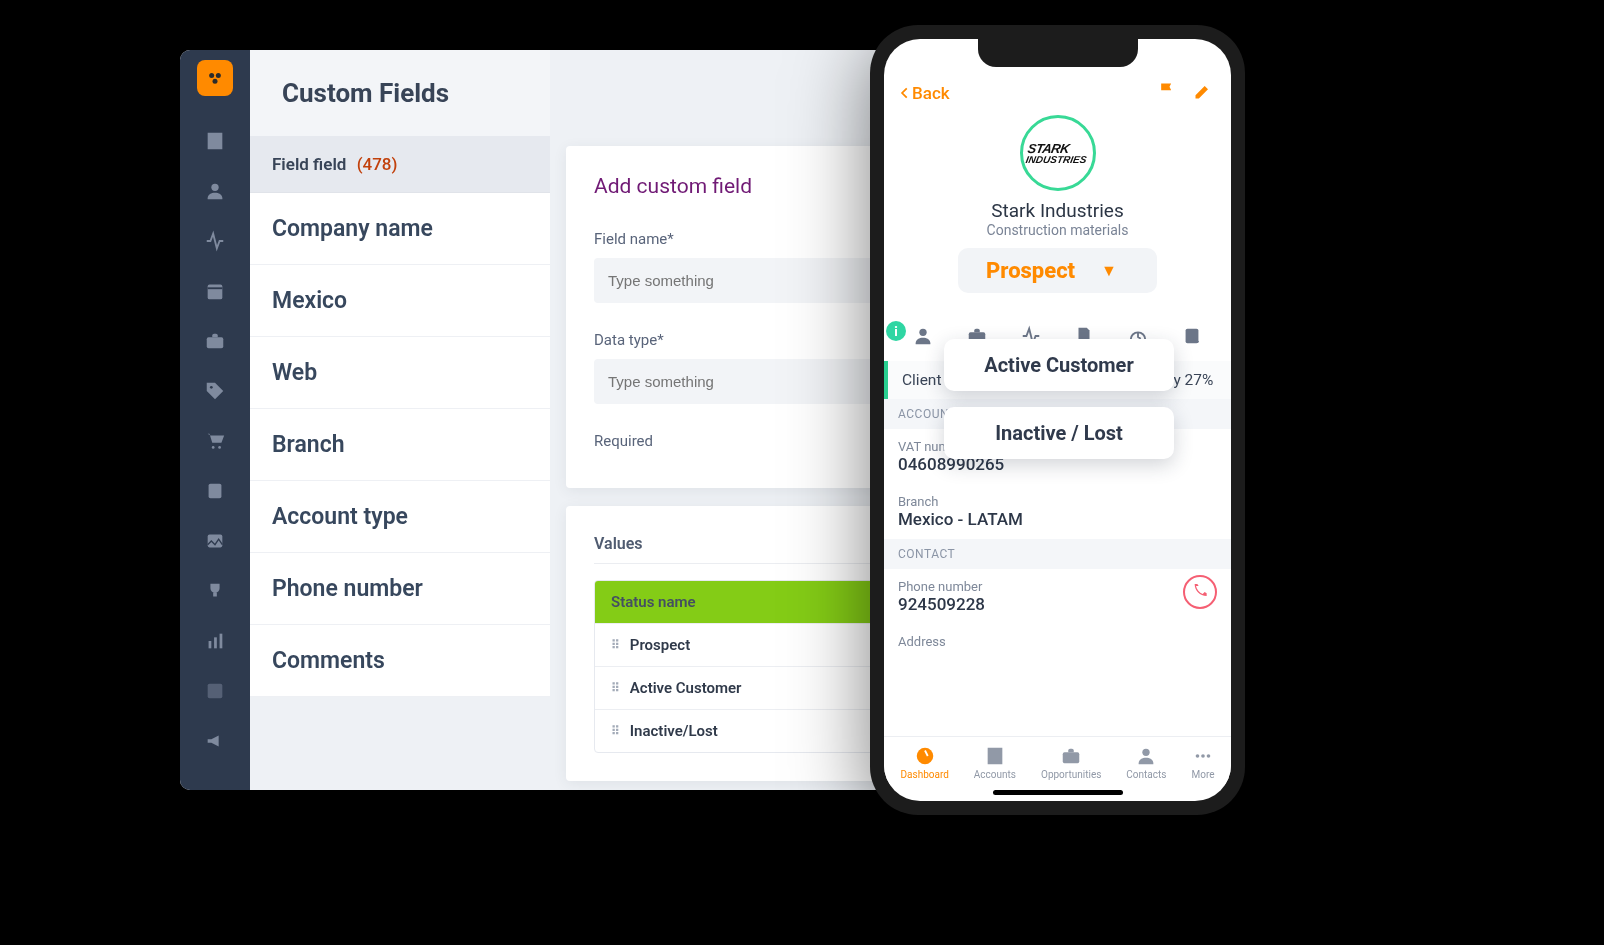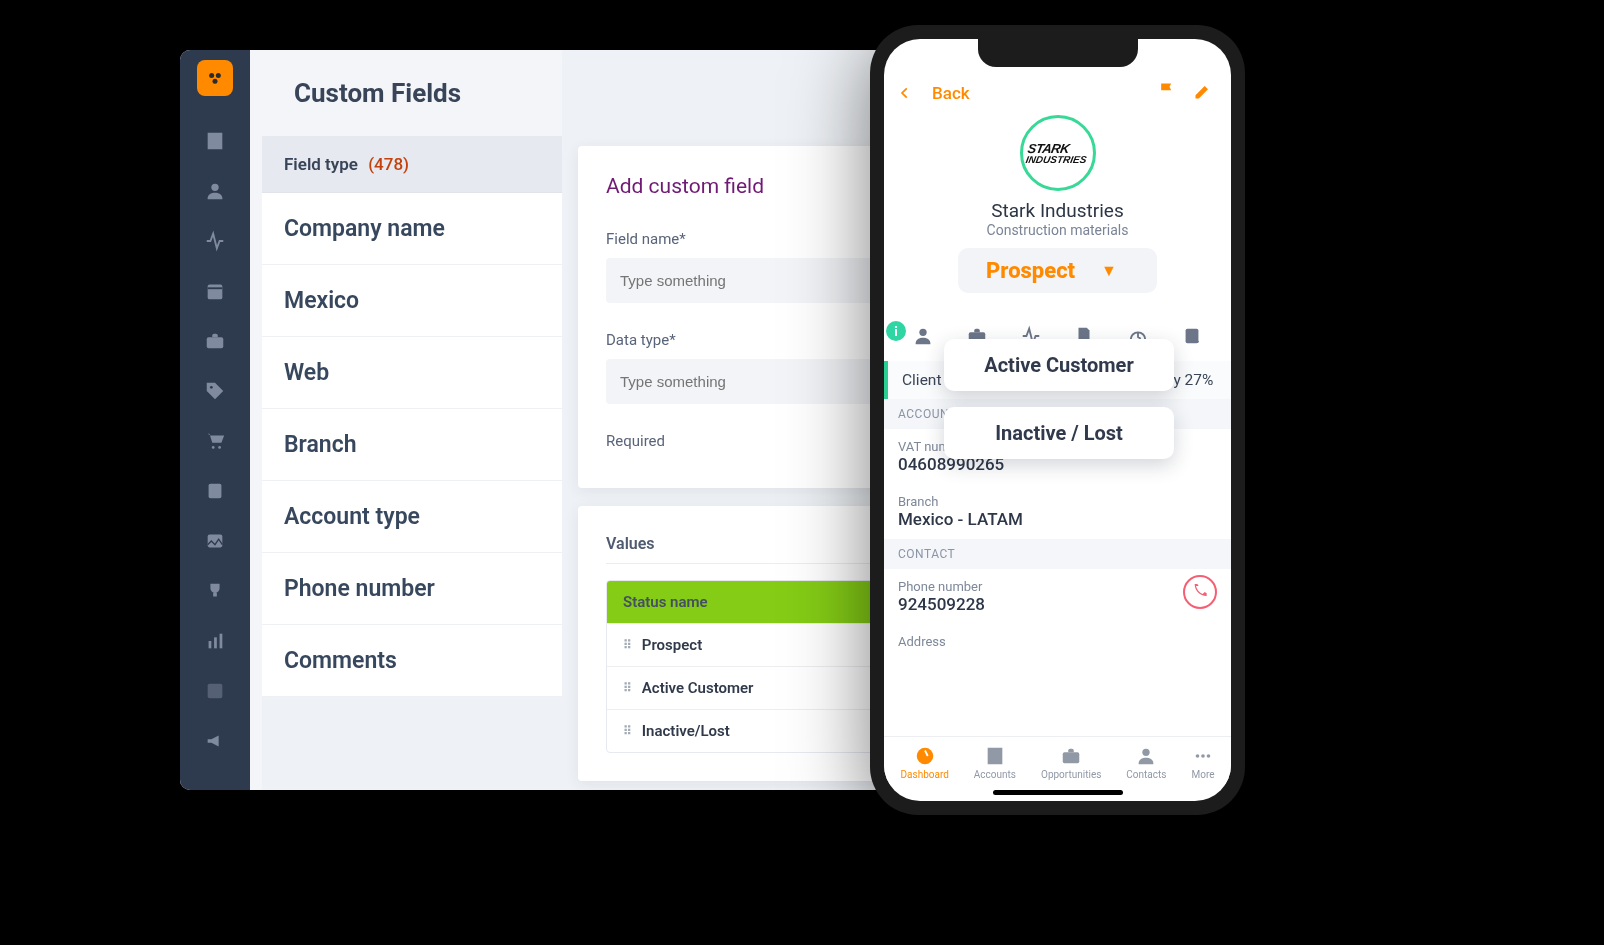--- a/index.html
+++ b/index.html
@@ -47,21 +47,20 @@
     height: 22px;
     color: #7f8a9e;
     margin: 14px 0;
     display:flex;align-items:center;justify-content:center;
   }
   .sidebar-icon.darker { color:#556075; }
   .content {
     flex: 1;
     display: flex;
     background:#eef1f5;
-    margin-left:12px;
   }
   .col-left {
     width: 300px;
     background: #eef1f5;
   }
   .page-header {
     padding: 28px 32px;
     font-size: 26px;
     font-weight: 700;
     color: #384457;
@@ -181,21 +180,21 @@
     background: #1c1c1c;
     border-radius: 0 0 18px 18px;
     z-index: 5;
   }
   .phone-topbar {
     padding: 42px 18px 10px 14px;
     display:flex;
     justify-content: space-between;
     align-items:center;
   }
-  .back-btn { color:#ff8a00; font-size:17px; font-weight:500; display:flex; align-items:center; gap:20px;}
+  .back-btn { color:#ff8a00; font-size:17px; font-weight:500; display:flex; align-items:center; gap:0;}
   .back-btn svg{ width:14px; height:14px; }
   .top-actions { display:flex; gap:16px; }
   .top-actions svg { width:20px; height:20px; color:#ff8a00; }
   .company-header { text-align:center; padding: 0 18px 14px; }
   .company-logo-ring {
     width:76px; height:76px; border-radius:50%;
     border:3px solid #38d996;
     margin:0 auto 8px;
     display:flex;align-items:center;justify-content:center;
     background:#fff;
@@ -382,21 +381,21 @@
         <svg viewBox="0 0 24 24" fill="currentColor">
           <path d="M4 10v4h4l8 4V6l-8 4z"></path>
         </svg>
       </div>
   </div>
 
   <div class="content">
     <div class="col-left">
       <div class="page-header">Custom Fields</div>
       <div class="field-list-header">
-        <span>Field type</span>
+        <span>Field field</span>
         <span class="count">(478)</span>
       </div>
       <div class="field-item">Company name</div>
       <div class="field-item">Mexico</div>
       <div class="field-item">Web</div>
       <div class="field-item">Branch</div>
       <div class="field-item">Account type</div>
       <div class="field-item">Phone number</div>
       <div class="field-item">Comments</div>
     </div>

